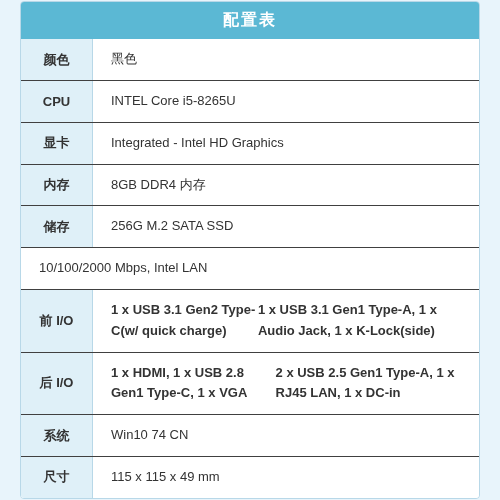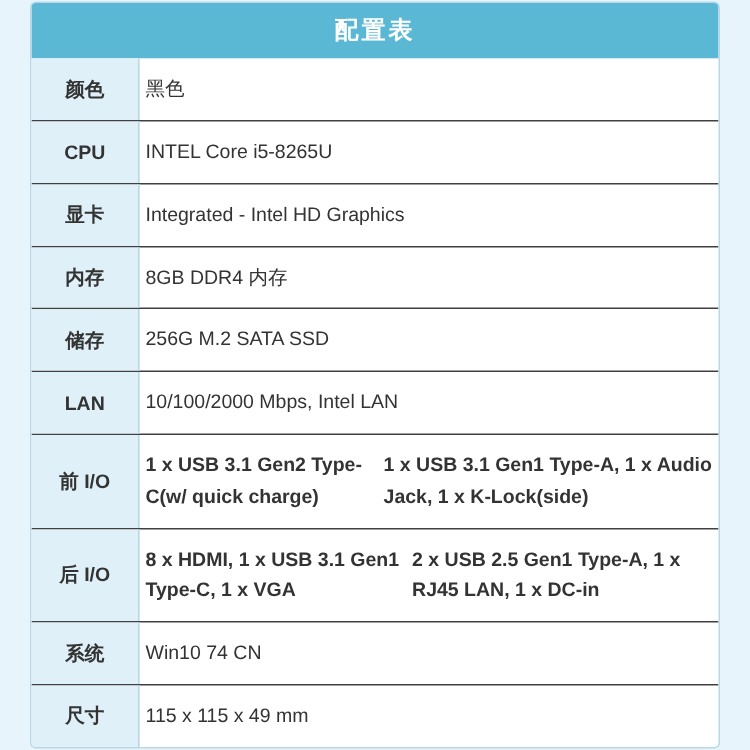--- a/index.html
+++ b/index.html
@@ -59,21 +59,21 @@
       display: flex;
       align-items: center;
       justify-content: center;
       text-align: center;
       border-right: 1px solid #b8d8e8;
       font-size: 13px;
     }
 
     .row-value {
       flex: 1;
-      padding: 10px 4px;
+      padding: 10px 18px;
       color: #333;
       line-height: 1.6;
       font-size: 13px;
       display: flex;
       align-items: center;
     }
 
     .row-value span {
       display: block;
       font-weight: bold;
@@ -99,34 +99,33 @@
       </div>
       <div class="table-row">
         <div class="row-label">内存</div>
         <div class="row-value">8GB DDR4 内存</div>
       </div>
       <div class="table-row">
         <div class="row-label">储存</div>
         <div class="row-value">256G M.2 SATA SSD</div>
       </div>
       <div class="table-row">
-        <div class="row-label">LAN</div>
         <div class="row-value">10/100/2000 Mbps, Intel LAN</div>
       </div>
       <div class="table-row">
         <div class="row-label">前 I/O</div>
         <div class="row-value">
           <span>1 x USB 3.1 Gen2 Type-C(w/ quick charge)</span>
           <span>1 x USB 3.1 Gen1 Type-A, 1 x Audio Jack, 1 x K-Lock(side)</span>
         </div>
       </div>
       <div class="table-row">
         <div class="row-label">后 I/O</div>
         <div class="row-value">
-          <span>8 x HDMI, 1 x USB 3.1 Gen1 Type-C, 1 x VGA</span>
+          <span>1 x HDMI, 1 x USB 2.8 Gen1 Type-C, 1 x VGA</span>
           <span>2 x USB 2.5 Gen1 Type-A, 1 x RJ45 LAN, 1 x DC-in</span>
         </div>
       </div>
       <div class="table-row">
         <div class="row-label">系统</div>
         <div class="row-value">Win10 74 CN</div>
       </div>
       <div class="table-row">
         <div class="row-label">尺寸</div>
         <div class="row-value">115 x 115 x 49 mm</div>

